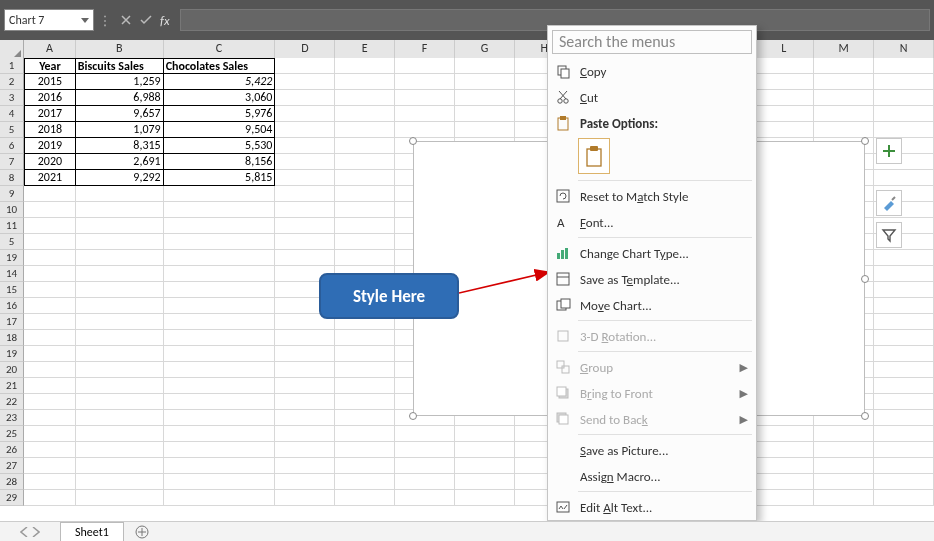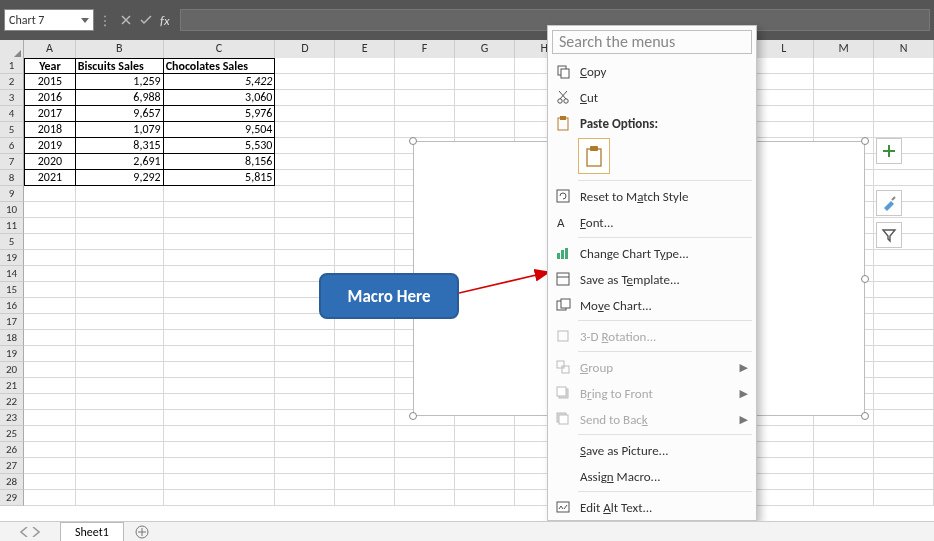--- a/index.html
+++ b/index.html
@@ -693,21 +693,21 @@
       <path d="M11 5 L14 2" stroke="#888" stroke-width="2"></path>
     </svg>
 </div>
 <div class="side-tool st3">
   <svg width="16" height="16">
       <path d="M2 3 H14 L9 9 V14 L7 12 V9 Z" fill="none" stroke="#555" stroke-width="1.4"></path>
     </svg>
 </div>
 
 <div class="callout">
-  <span>Macro Here</span>
+  <span>Style Here</span>
 </div>
 <svg class="arrow-line">
   <defs>
       <marker id="ah" markerWidth="10" markerHeight="8" refX="9" refY="4" orient="auto">
     <path d="M0 0 L10 4 L0 8 Z" fill="#d40000"></path>
       </marker>
     </defs>
   <line x1="0" y1="24" x2="90" y2="3" stroke="#d40000" stroke-width="1.6" marker-end="url(#ah)"></line>
 </svg>
 

